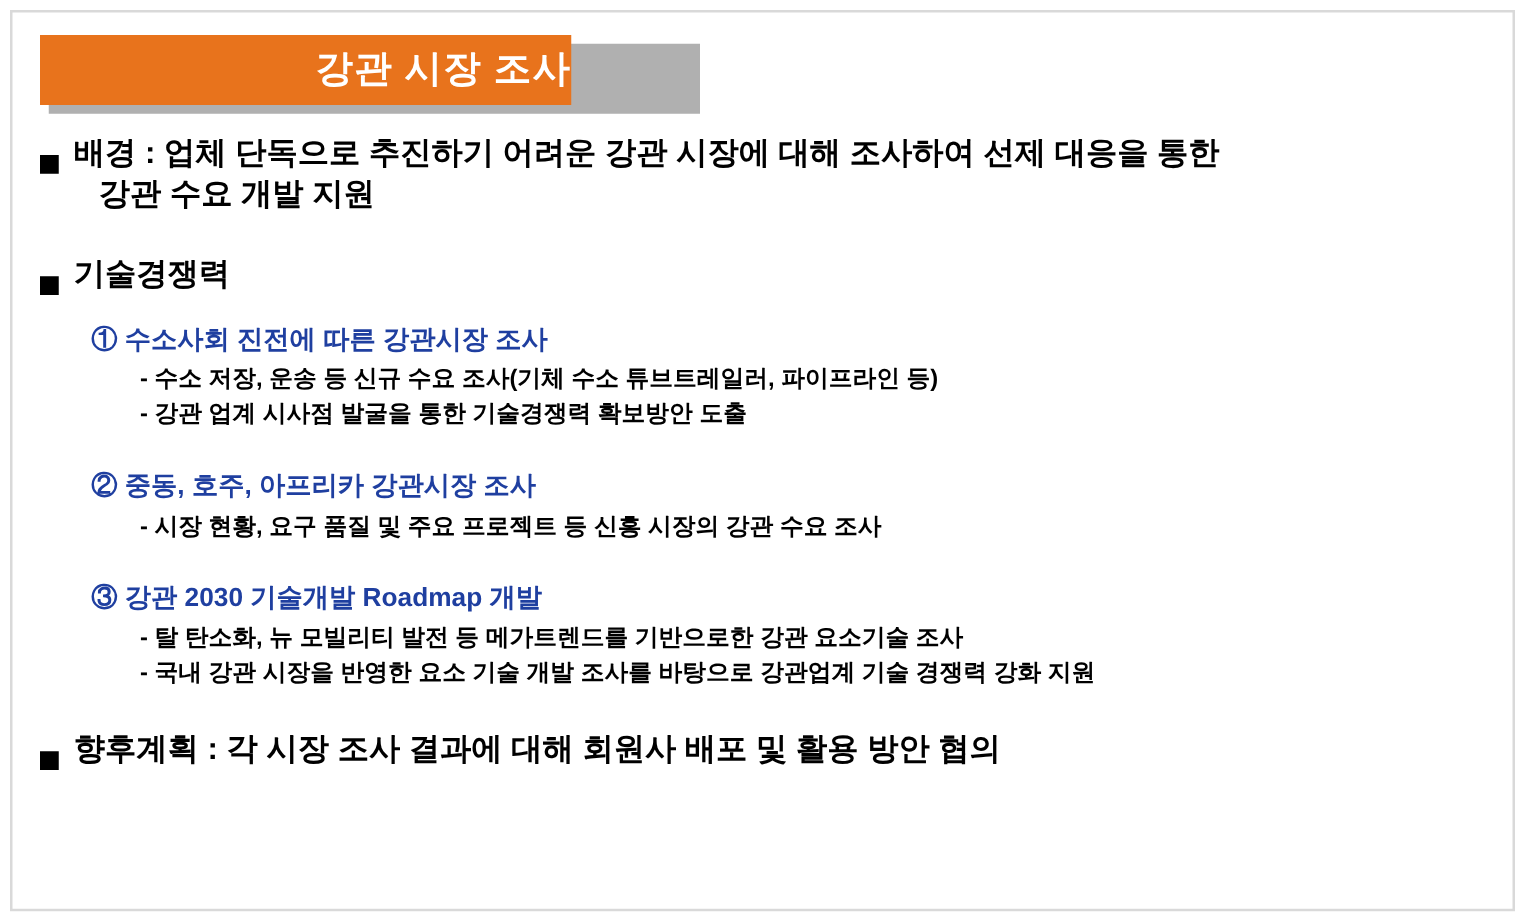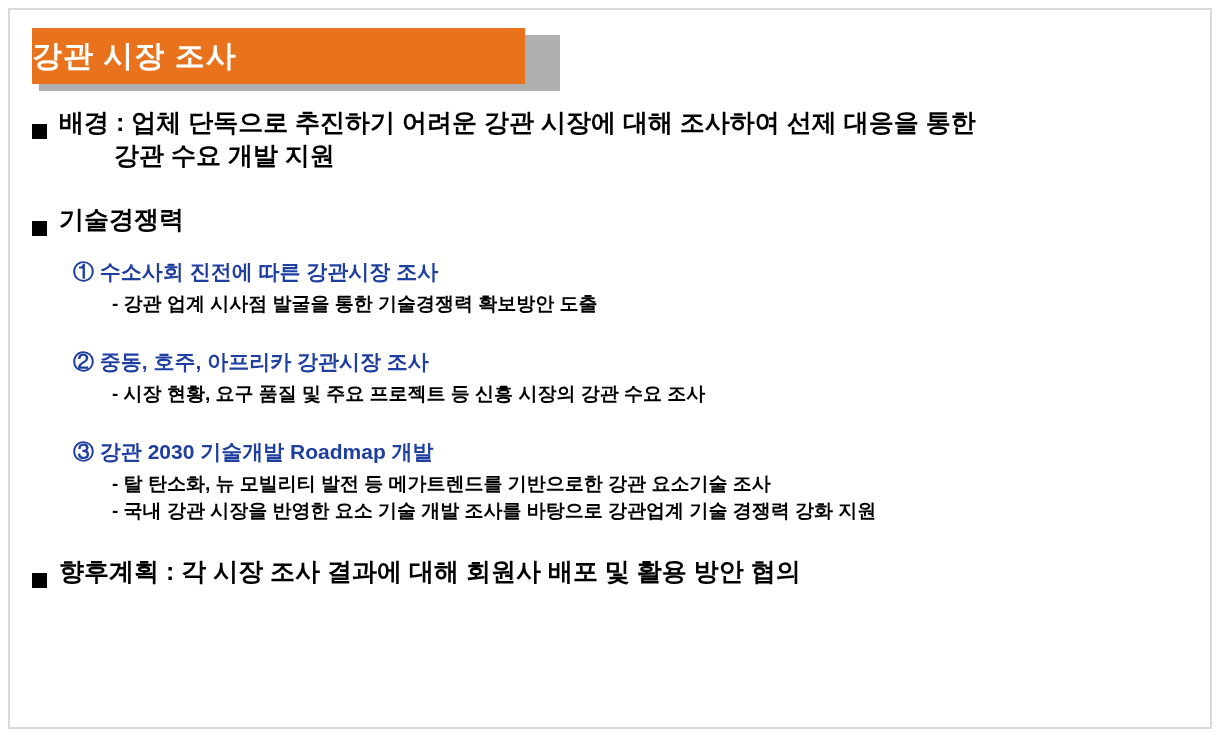--- a/index.html
+++ b/index.html
@@ -35,26 +35,26 @@
     left: 29px;
     top: 25px;
     width: 521px;
     height: 56px;
     background: #b0b0b0;
   }
   .title-box {
     position: absolute;
     left: 22px;
     top: 18px;
-    width: 493px;
+    width: 425px;
     height: 56px;
     background: #e8731c;
     display: flex;
     align-items: center;
-    justify-content: flex-start;
+    justify-content: flex-end;
   }
   .title-text {
     color: #ffffff;
     font-size: 30px;
     font-weight: bold;
     letter-spacing: 1px;
     line-height: 1;
   }
   .content {
     position: absolute;
@@ -76,21 +76,21 @@
     height: 15px;
     background: #000000;
     margin-right: 12px;
     margin-top: 10px;
     flex: none;
   }
   .lvl1-text {
     flex: 1;
   }
   .lvl1-cont {
-    margin-left: 82px;
+    margin-left: 47px;
     font-size: 25px;
     font-weight: bold;
     color: #000000;
     line-height: 1.33;
   }
   .lvl2 {
     margin-left: 41px;
     font-size: 21px;
     font-weight: bold;
     color: #1f3fa0;
@@ -130,20 +130,21 @@
 
       <div class="lvl1">
         <span class="bullet-sq"></span>
         <span class="lvl1-text">기술경쟁력</span>
       </div>
 
       <div class="gap-md"></div>
 
       <div class="lvl2">① 수소사회 진전에 따른 강관시장 조사</div>
       <div class="gap-xs"></div>
+      <div class="lvl3">- 수소 저장, 운송 등 신규 수요 조사(기체 수소 튜브트레일러, 파이프라인 등)</div>
       <div class="lvl3">- 강관 업계 시사점 발굴을 통한 기술경쟁력 확보방안 도출</div>
 
       <div class="gap-lg"></div>
 
       <div class="lvl2">② 중동, 호주, 아프리카 강관시장 조사</div>
       <div class="gap-xs"></div>
       <div class="lvl3">- 시장 현황, 요구 품질 및 주요 프로젝트 등 신흥 시장의 강관 수요 조사</div>
 
       <div class="gap-lg"></div>
 

